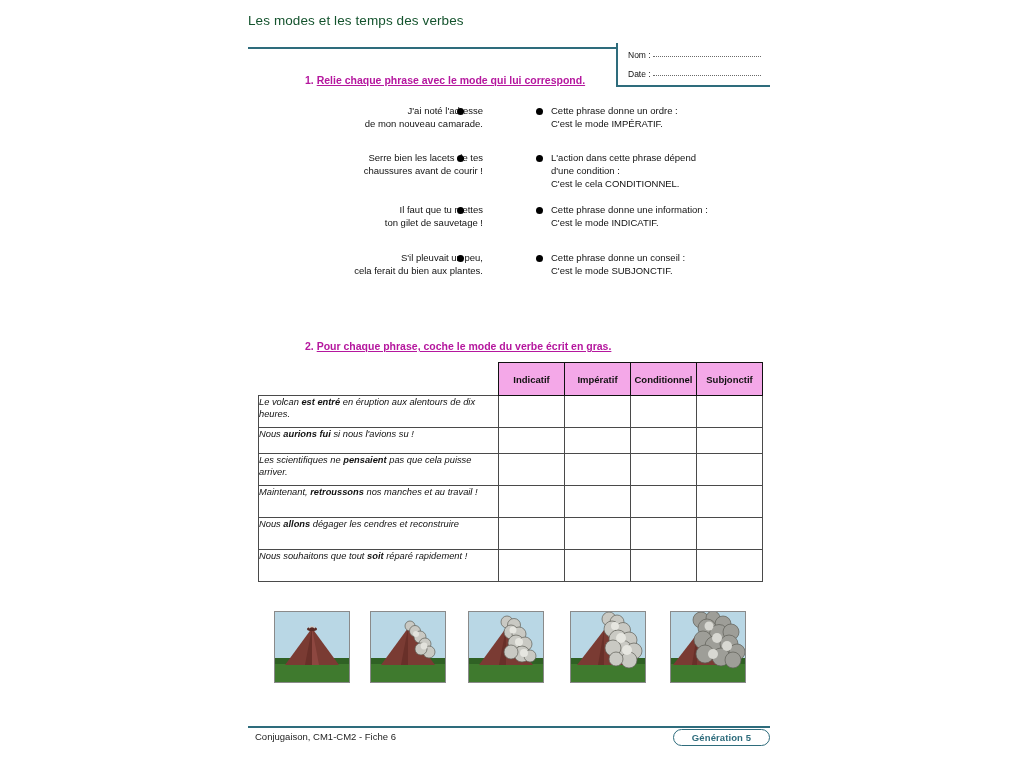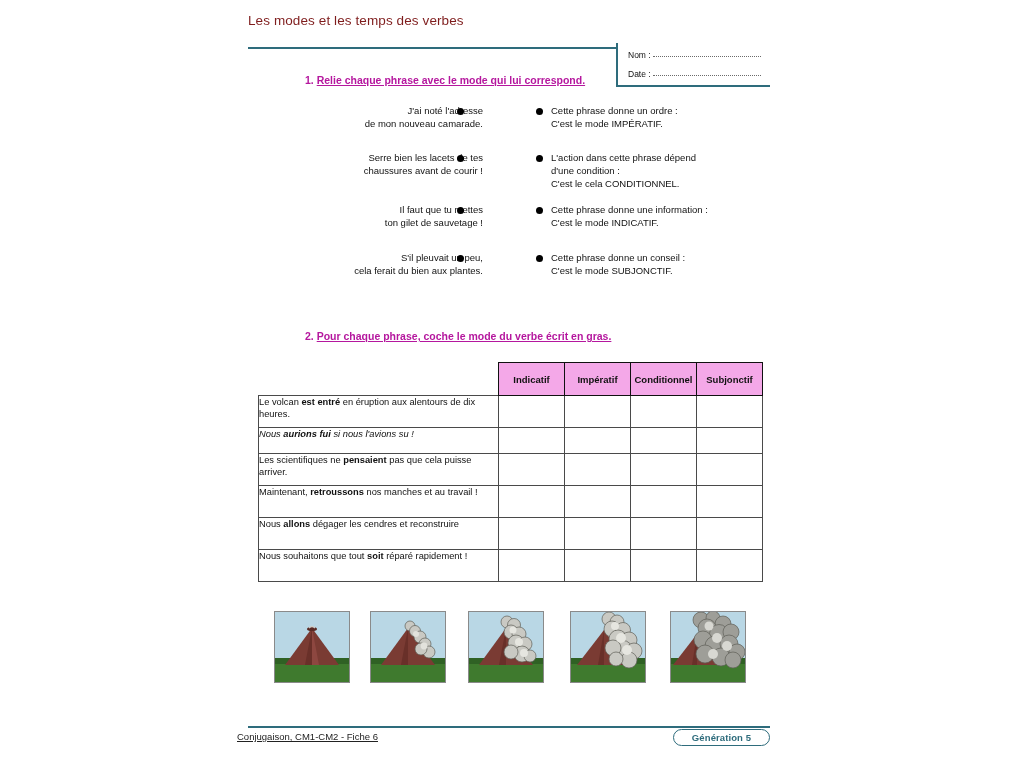--- a/index.html
+++ b/index.html
@@ -23,21 +23,21 @@
     height: 768px;
     background: #ffffff;
   }
 
   
   .doc-title {
     position: absolute;
     left: 248px;
     top: 13px;
     font-size: 13.5px;
-    color: #7f1d1d;
+    color: #14532d;
     letter-spacing: 0.1px;
     white-space: nowrap;
   }
 
   .header-rule {
     position: absolute;
     left: 248px;
     top: 47px;
     width: 368px;
     height: 2px;
@@ -79,21 +79,21 @@
     position: absolute;
     font-size: 10.5px;
     font-weight: bold;
     color: #b5179e;
     white-space: nowrap;
     margin-left: 44px;
   }
   .ex-heading .num { text-decoration: none; }
   .ex-heading .txt { text-decoration: underline; }
   #ex1-heading { left: 261px; top: 74px; }
-  #ex2-heading { left: 261px; top: 330px; }
+  #ex2-heading { left: 261px; top: 340px; }
 
   
   .match-area {
     position: absolute;
     left: 248px;
     top: 104px;
     width: 530px;
     height: 180px;
   }
   .match-row {
@@ -164,21 +164,21 @@
     border: none;
   }
   .col-sent { width: 240px; }
   .col-mode { width: 66px; }
   .sent-cell {
     padding: 3px 3px 3px 4px;
     line-height: 12px;
     font-size: 9.3px;
     color: #111;
   }
-  .r-tall { height: 32px; }
+  .r-tall { height: 32px; font-style: italic; }
   .r-short { height: 26px; font-style: italic; }
   .mode-cell { background: #ffffff; }
 
   
   .images-row {
     position: absolute;
     left: 274px;
     top: 611px;
     width: 500px;
     height: 72px;
@@ -199,26 +199,25 @@
   .footer-rule {
     position: absolute;
     left: 248px;
     top: 726px;
     width: 522px;
     height: 1.5px;
     background: #2e6c7c;
   }
   .footer-text {
     position: absolute;
-    left: 237px;
+    left: 255px;
     top: 731px;
     font-size: 9.5px;
     color: #222;
     white-space: nowrap;
-    text-decoration: underline;
   }
   .logo-pill {
     position: absolute;
     left: 673px;
     top: 729px;
     width: 97px;
     height: 17px;
     border: 1.4px solid #2e6c7c;
     border-radius: 9px;
     box-sizing: border-box;

